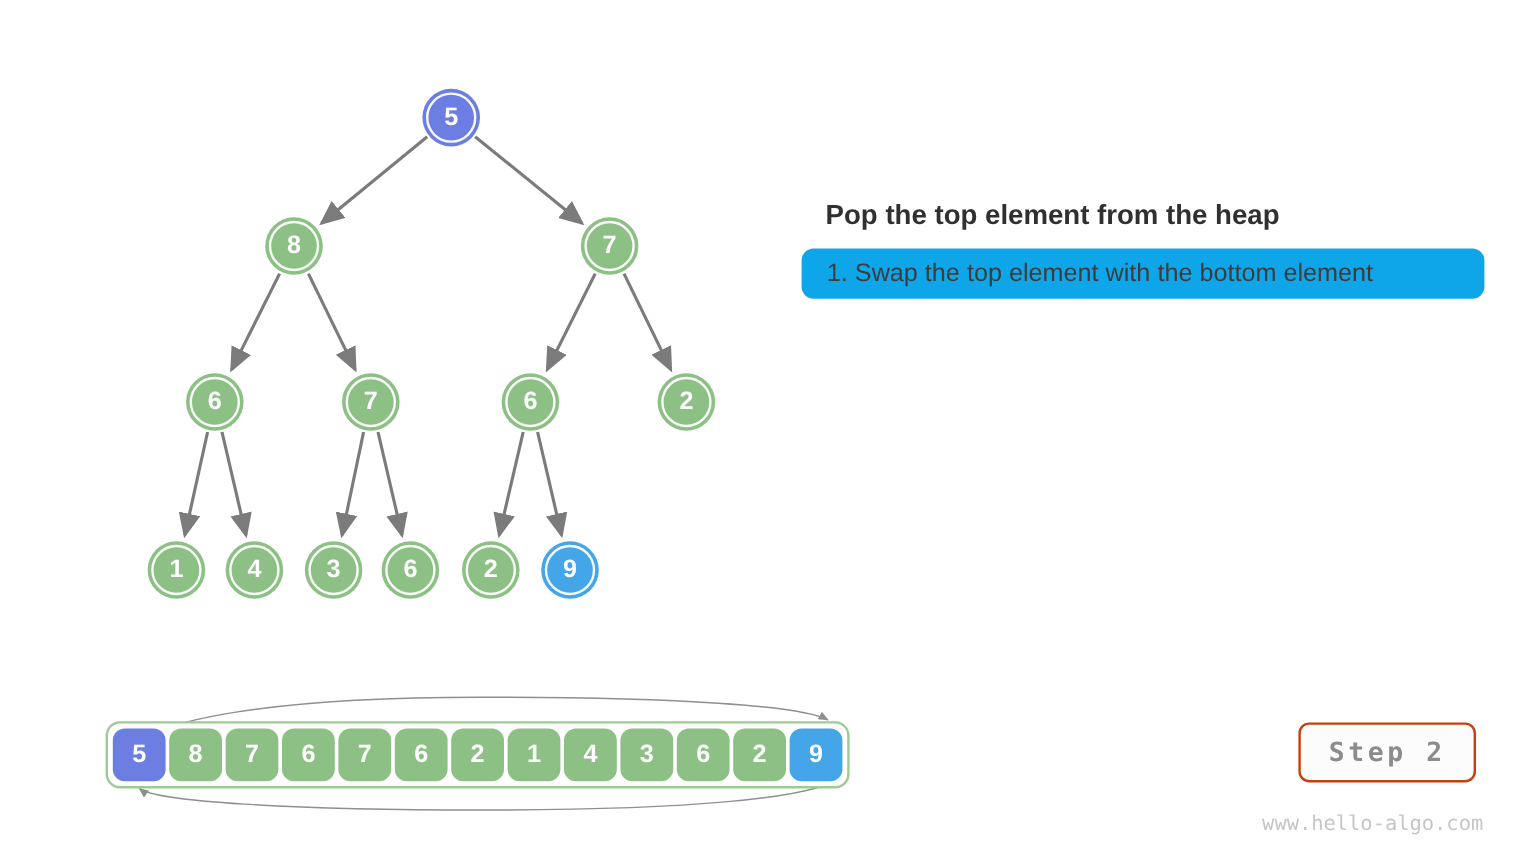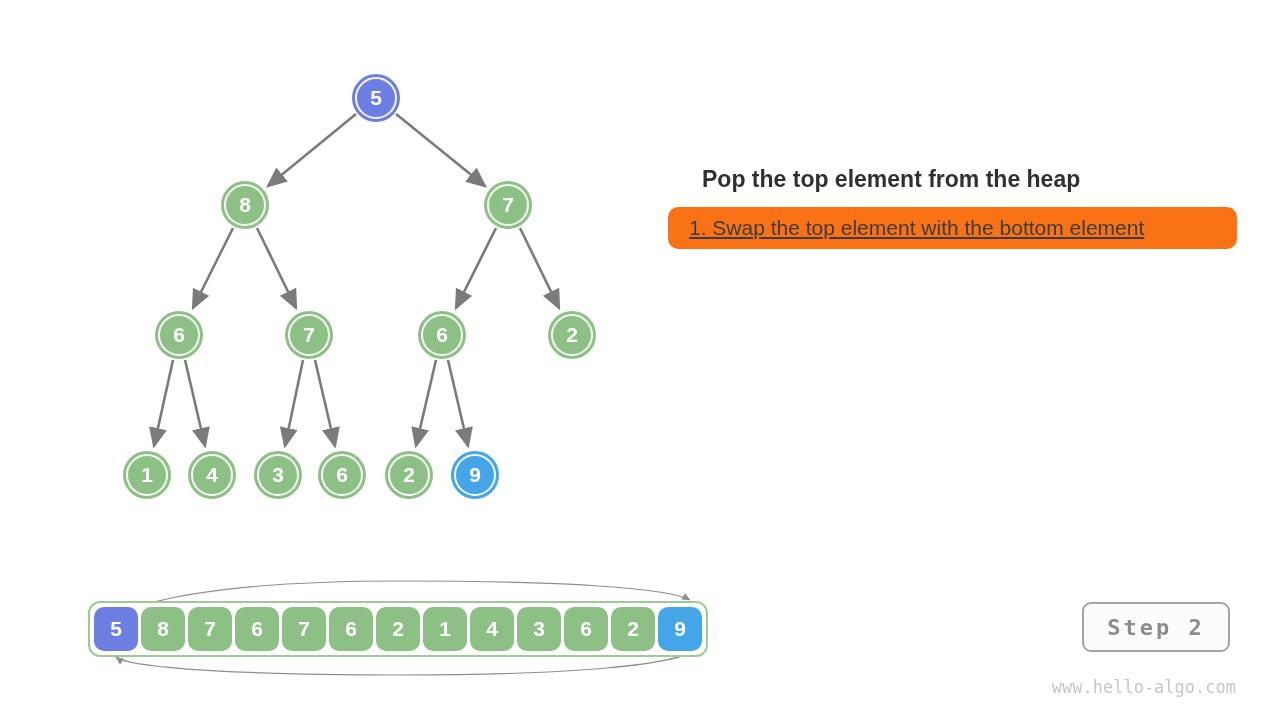--- a/index.html
+++ b/index.html
@@ -20,45 +20,45 @@
     content:"";position:absolute;inset:3px;border-radius:50%;
     border:2px solid rgba(255,255,255,0.95);
   }
   .green{background:#8cc084;}
   .purple{background:#6c7ee1;}
   .blue{background:#44a5e9;}
 
   
   .panel-title{
     position:absolute;left:688px;top:166px;
-    font-size:23px;font-weight:bold;color:#303030;white-space:nowrap;margin-left:14px;
+    font-size:23px;font-weight:bold;color:#303030;white-space:nowrap;
   }
   .panel-note{
     position:absolute;left:668px;top:207px;width:569px;height:42px;
-    background:#f97316;border-radius:10px;box-sizing:border-box;
+    background:#0ea5e9;border-radius:10px;box-sizing:border-box;
     display:flex;align-items:center;padding-left:21px;
-    font-size:21px;color:#3c3c3c;white-space:nowrap;text-decoration:underline;
+    font-size:21px;color:#3c3c3c;white-space:nowrap;
   }
 
   
   .array-box{
     position:absolute;left:88px;top:601px;
     border:2px solid #9ccb93;border-radius:12px;
     padding:4px;display:flex;gap:3px;background:#ffffff;
   }
   .cell{
     width:44px;height:44px;border-radius:10px;
     display:flex;align-items:center;justify-content:center;
     color:#fff;font-weight:bold;font-size:21px;
   }
 
   
   .step-badge{
     position:absolute;left:1082px;top:602px;width:148px;height:50px;
-    border:2px solid #a3a3a3;border-radius:9px;background:#fcfcfc;
+    border:2px solid #c2410c;border-radius:9px;background:#fcfcfc;
     box-sizing:border-box;display:flex;align-items:center;justify-content:center;
     font-family:"DejaVu Sans Mono",monospace;font-size:22px;font-weight:bold;
     color:#8c8c8c;letter-spacing:3px;
   }
 
   
   .watermark{
     position:absolute;right:44px;top:677px;
     font-family:"DejaVu Sans Mono",monospace;font-size:17px;color:#c6c6c6;
     white-space:nowrap;

